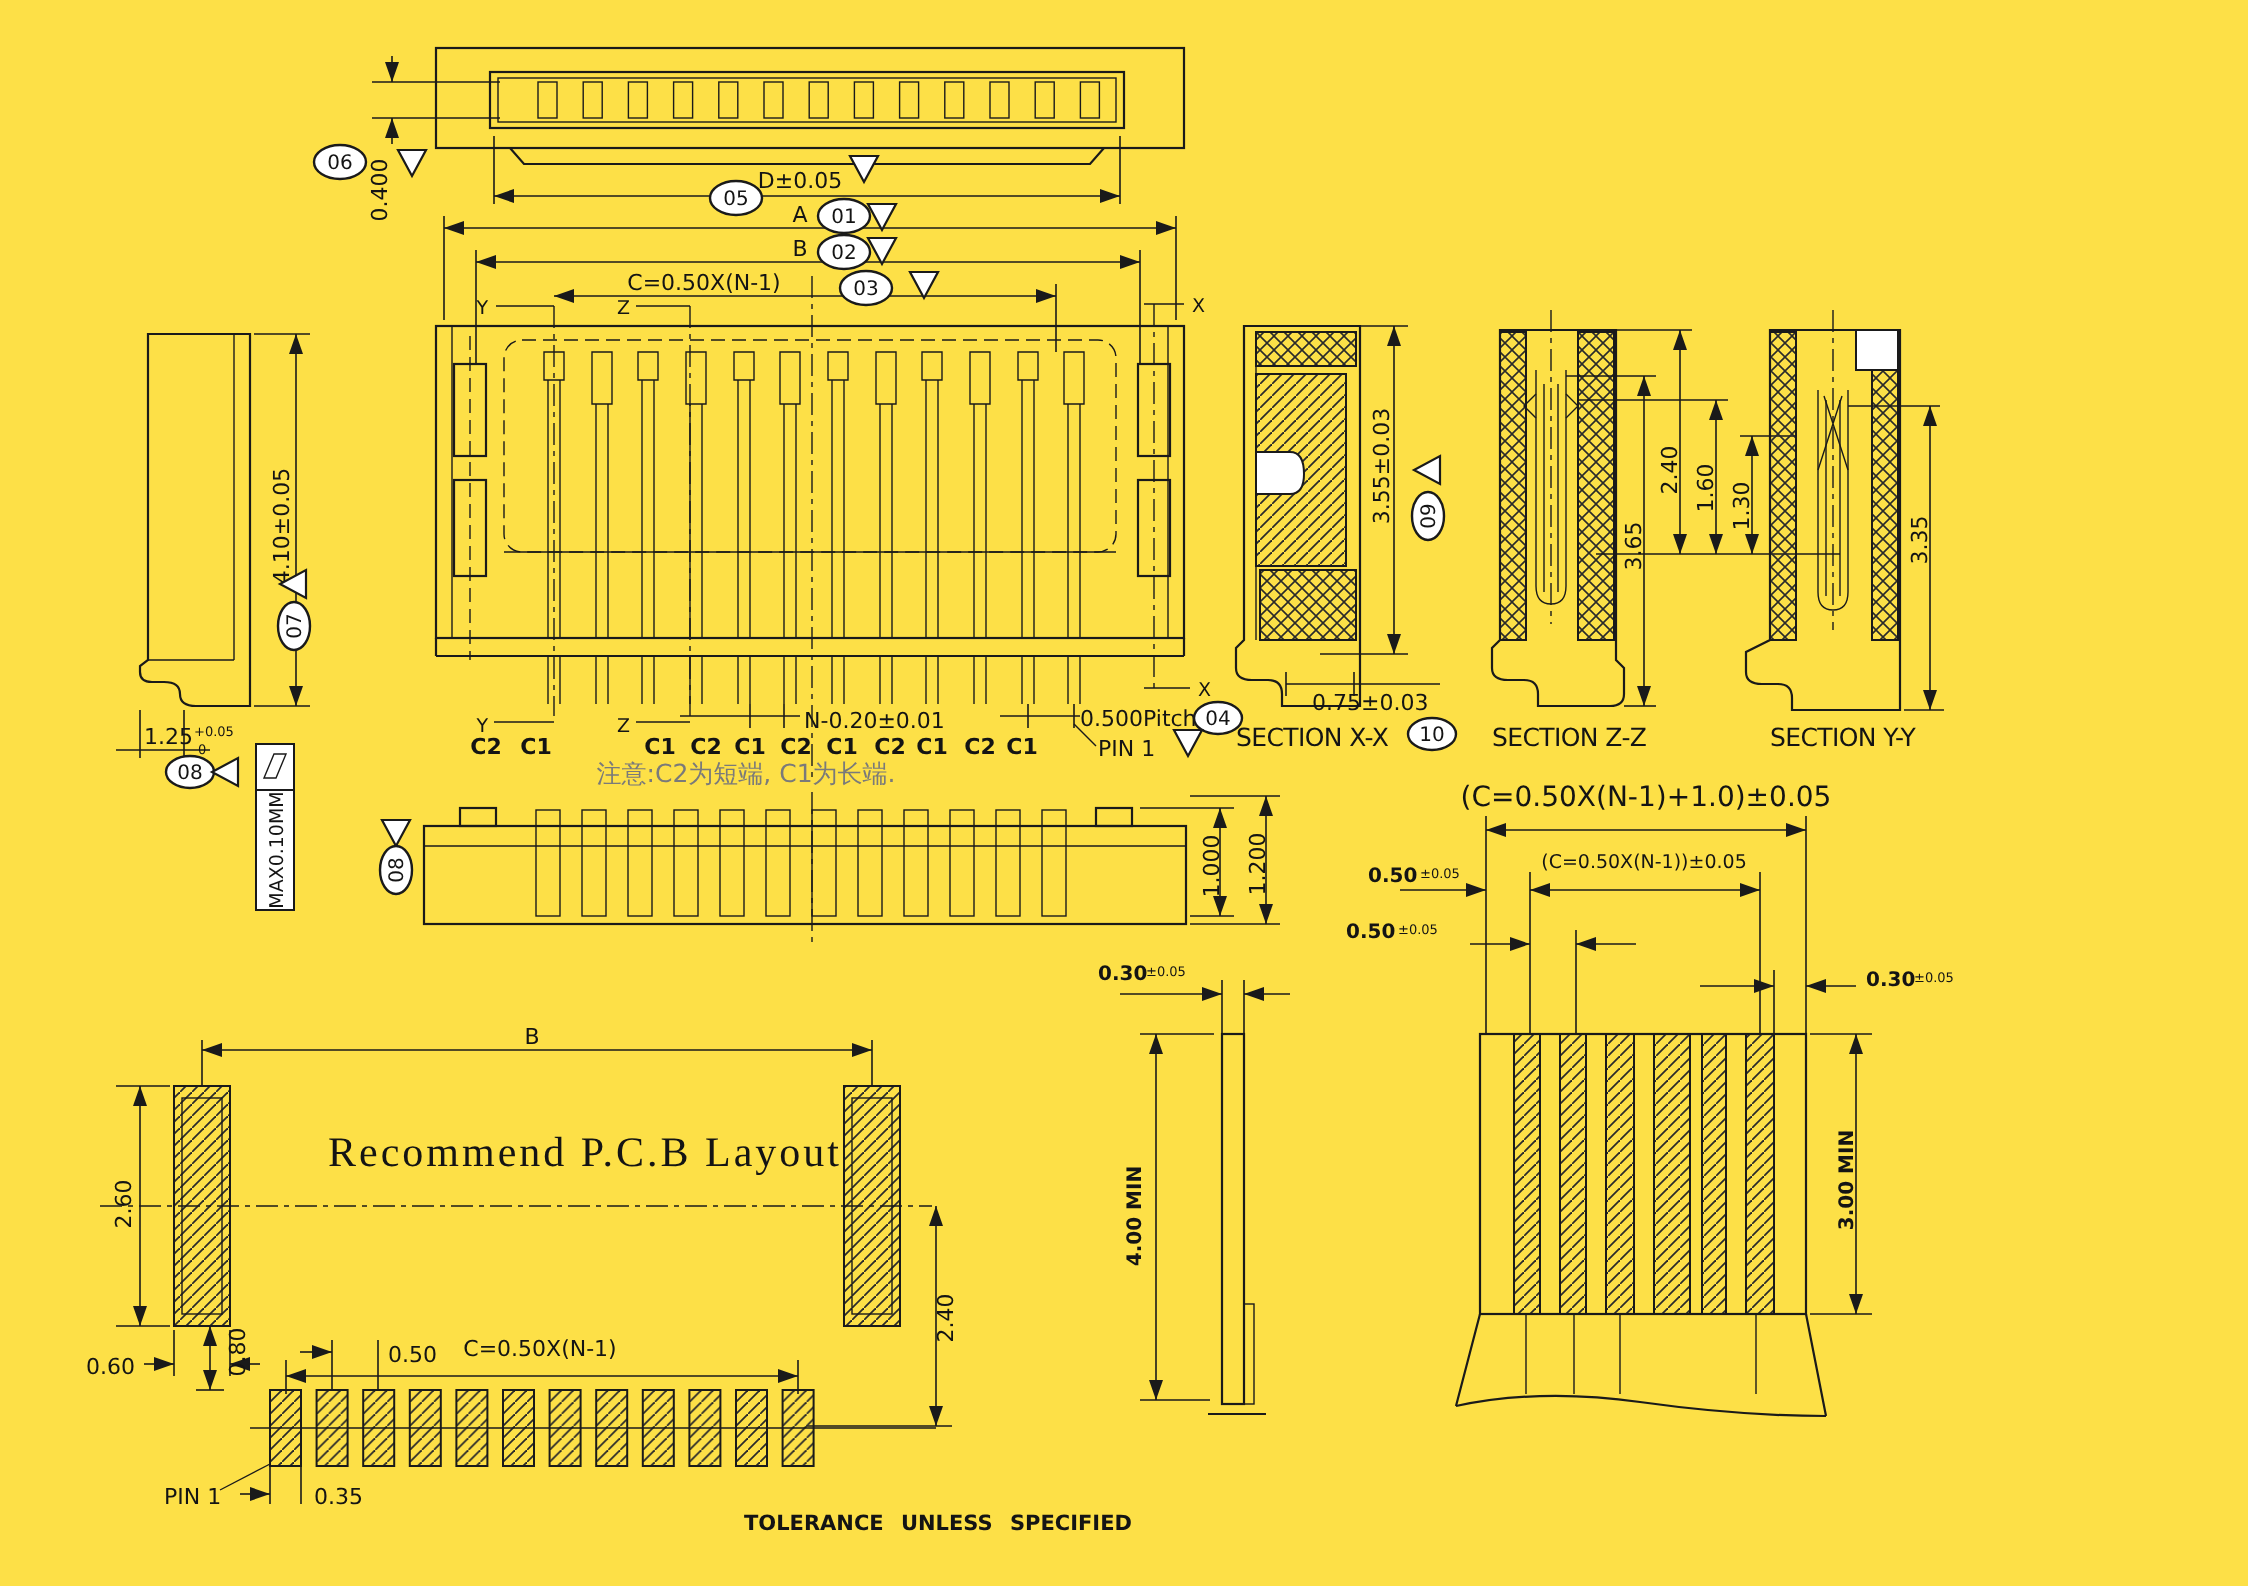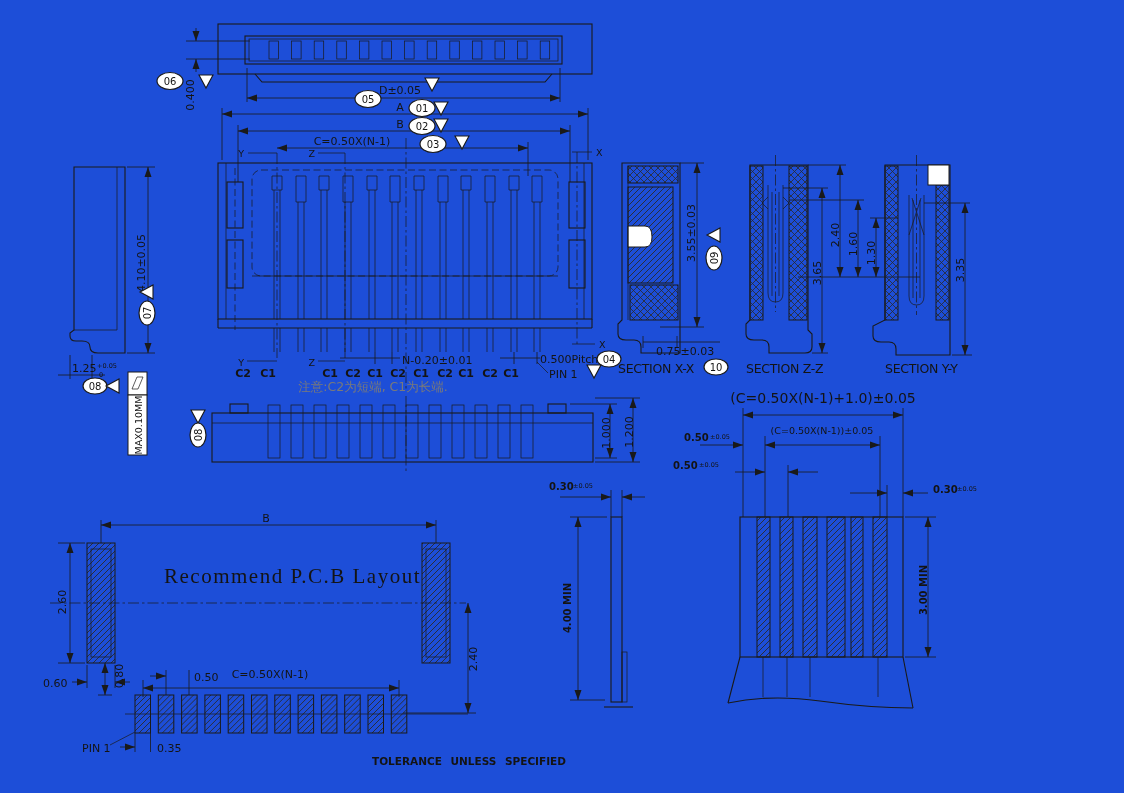--- a/index.html
+++ b/index.html
@@ -1,16 +1,16 @@
 <!DOCTYPE html>
 <html><head>
 <meta charset="utf-8">
 <style>
   html,body{margin:0;padding:0;background:#fff}
-  .canvas{position:relative;width:1124px;height:793px;background:#1d4ed8;overflow:hidden;
+  .canvas{position:relative;width:1124px;height:793px;background:#fde047;overflow:hidden;
           font-family:"DejaVu Sans",sans-serif}
   .canvas > svg{position:absolute;left:0;top:0}
   svg text{font-family:"DejaVu Sans",sans-serif;font-size:11px;fill:#141414}
   .ln{stroke:#1a1a1a;stroke-width:1.1;fill:none}
   .tn{stroke:#1a1a1a;stroke-width:0.7;fill:none}
   .dim{stroke:#1a1a1a;stroke-width:0.8;fill:none}
   .dash{stroke-dasharray:7 3.5}
   .chain{stroke-dasharray:11 3 2.5 3}
   .hatchf{fill:url(#h1);stroke:#1a1a1a;stroke-width:1}
   .crossf{fill:url(#h2);stroke:#1a1a1a;stroke-width:1}

